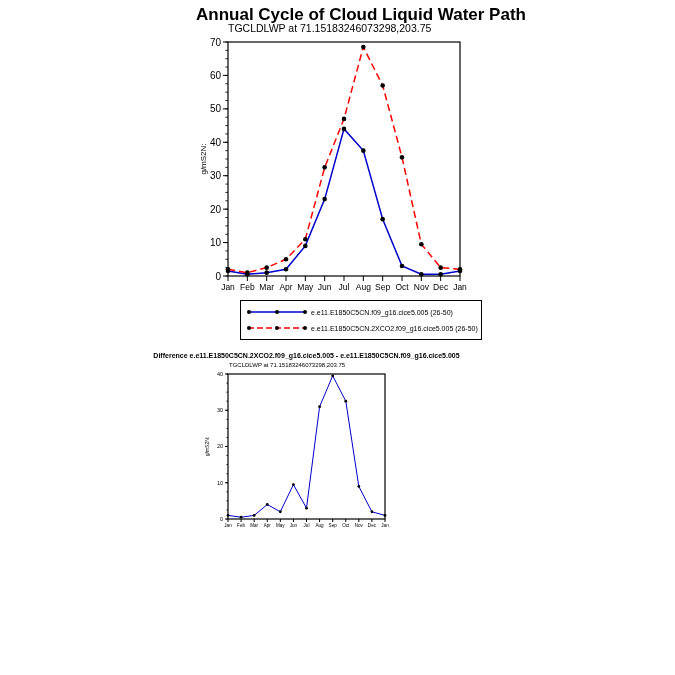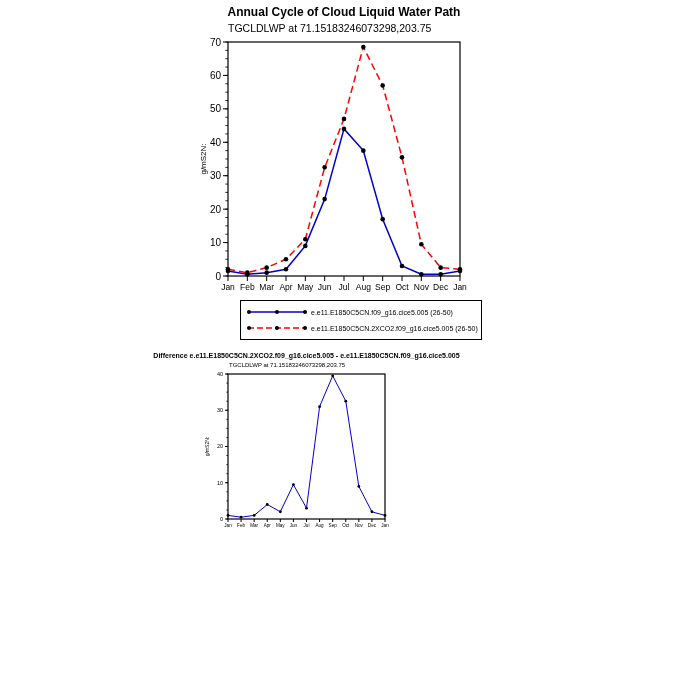--- a/index.html
+++ b/index.html
@@ -7,21 +7,21 @@
   body {
     background:#ffffff;
     font-family:"Liberation Sans", sans-serif;
     position:relative;
     overflow:hidden;
     color:#000;
   }
   .abs { position:absolute; }
   svg text { font-family:"Liberation Sans", sans-serif; fill:#000; }
 
-  .top-title { left:196px; top:5px; width:296px; text-align:center; font-weight:bold; font-size:12px; white-space:nowrap; }
+  .top-title { left:196px; top:5px; width:296px; text-align:center; font-weight:bold; font-size:17px; white-space:nowrap; }
   .top-subtitle { left:228px; top:22px; font-size:10.5px; white-space:nowrap; }
   .top-plot { left:196px; top:36px; }
 
   .legend {
     left:240px; top:300px; width:242px;
     border:1px solid #000;
     background:#fff;
     display:flex; flex-direction:column;
     padding:3px 0;
   }

